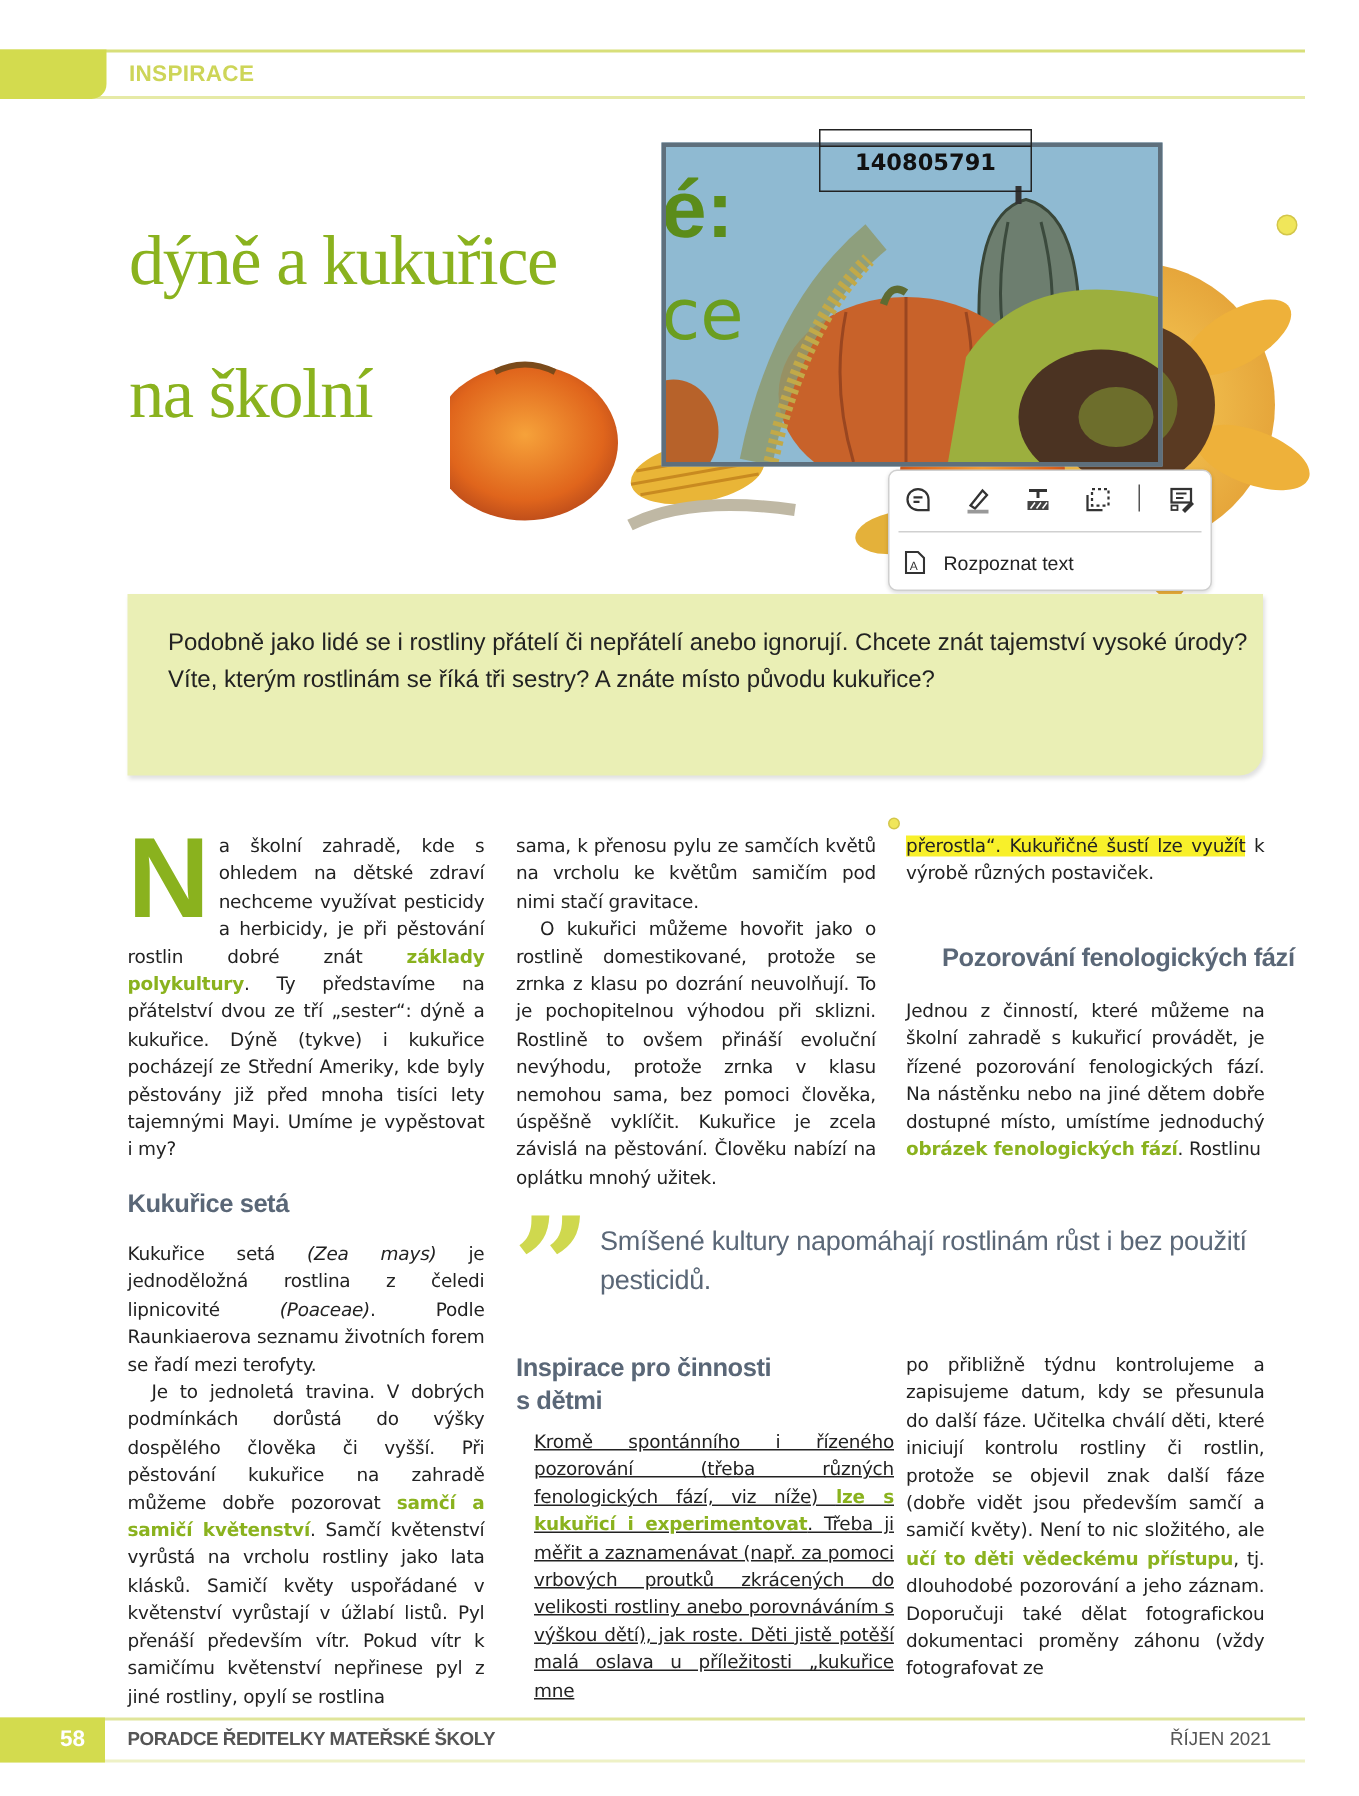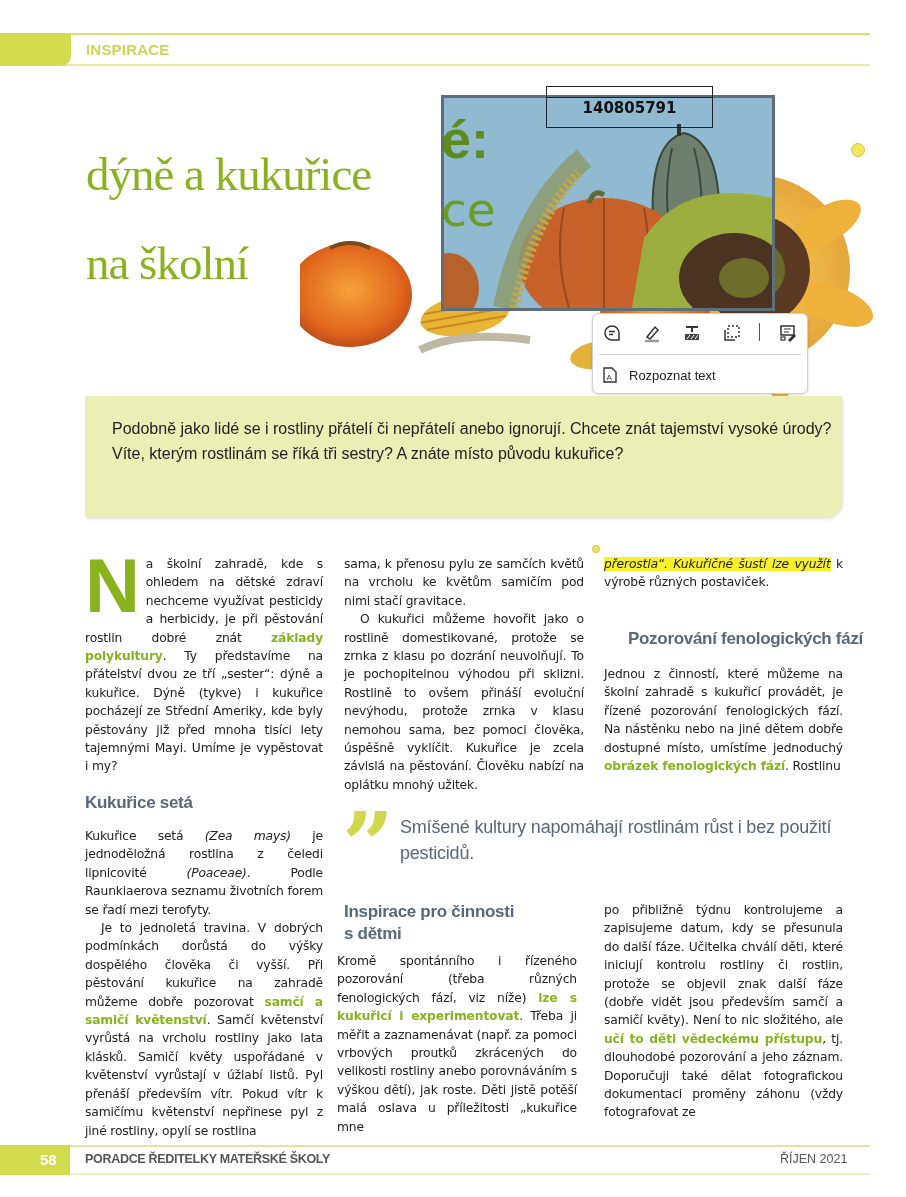--- a/index.html
+++ b/index.html
@@ -16,21 +16,21 @@
 
   
   .title { position: absolute; left: 86px; top: 112px; color: #8ab21e; line-height: 1; }
   .title .bold { font-weight: bold; font-size: 54px; letter-spacing: -1px; display: block; }
   .title .light { font-size: 47px; display: block; line-height: 53px; font-family: Liberation Serif, serif; font-weight: normal; letter-spacing: -1px; margin-top: 36px; }
 
   
   .illustration { position: absolute; left: 300px; top: 100px; width: 580px; height: 310px; }
   .selection-box { position: absolute; left: 441px; top: 95px; width: 334px; height: 216px;
     border: 3px solid #5e6f7c; background: #8fbad2; overflow: hidden; }
-  .id-label { position: absolute; left: 546px; top: 86px; width: 167px; height: 42px;
+  .id-label { position: absolute; left: 546px; top: 86px; width: 142px; height: 42px;
     border: 1.5px solid #222; background: transparent; font-weight: bold; font-size: 15px;
     text-align: center; padding-top: 12px; color: #111; font-family: "DejaVu Sans", sans-serif; }
   .id-label::before { content: ""; position: absolute; left: -1px; right: -1px; top: 10px; height: 1px; background: #222; }
 
   
   .toolbar { position: absolute; left: 592px; top: 313px; width: 216px; height: 81px;
     background: #fff; border: 1px solid #cfcfcf; border-radius: 6px; box-shadow: 0 1px 3px rgba(0,0,0,0.15); }
   .tb-btn { position: absolute; top: 8px; width: 22px; height: 22px; display: flex; align-items: center; justify-content: center; }
   .tb-sep { position: absolute; left: 166px; top: 9px; width: 1px; height: 18px; background: #555; }
   .toolbar-divider { position: absolute; left: 6px; right: 6px; top: 40px; height: 1px; background: #d0d0d0; }
@@ -42,21 +42,21 @@
   .lead-text { position: absolute; left: 27px; top: 20px; width: 720px; font-size: 16px; line-height: 25px; color: #222;
     font-family: "Liberation Sans", sans-serif; }
   .lead-author { position: absolute; left: 27px; top: 84px; font-weight: bold; font-size: 15px; color: #111; }
 
   
   .col { position: absolute; font-size: 12.3px; line-height: 18.4px; color: #222; text-align: justify;
     font-family: "DejaVu Sans", sans-serif; letter-spacing: -0.15px; }
   .col p { margin: 0; }
   .col p.indent { text-indent: 16px; }
   .hl { color: #8ab21e; font-weight: bold; }
-  .yellow { background: #f8f02a; font-style: italic; }
+  .yellow { background: #f8f02a; }
   .dropcap { float: left; font-size: 76px; line-height: 60px; font-weight: bold; color: #8ab21e;
     margin: 1px 6px 0 0; height: 64px; font-family: "Liberation Sans", sans-serif; }
   .heading { position: absolute; font-weight: bold; color: #5a6777; font-size: 17px; line-height: 22px; letter-spacing: -0.3px; }
 
   
   .quote-mark { position: absolute; left: 342px; top: 800px; font-size: 90px; line-height: 90px; color: #cfd84e; font-weight: bold; font-family: "DejaVu Serif", serif; }
   .quote-text { position: absolute; left: 400px; top: 814px; width: 450px; font-size: 18px; line-height: 26px; color: #5a6777; font-family: Liberation Sans, sans-serif; letter-spacing: -0.2px; }
 
   
   .footer-band { position: absolute; left: 0; top: 1145px; width: 870px; height: 30px;
@@ -219,21 +219,21 @@
 </div>
 
 <div class="quote-mark">”</div>
 <div class="quote-text">Smíšené kultury napomáhají rostlinám růst i bez použití pesticidů.</div>
 
 <div class="heading" style="left:344px;top:901px;">
   <span>Inspirace pro činnosti</span><br>
   <span>s dětmi</span>
 </div>
 
-<div class="col" style="left:337px;top:952px;width:240px;">
+<div class="col" style="left:356px;top:952px;width:240px;text-decoration:underline;">
   <p><span>Kromě spontánního i řízeného pozorování (třeba různých fenologických fází, viz níže) </span><span class="hl">lze s kukuřicí i experimentovat</span><span>. Třeba ji měřit a zaznamenávat (např. za pomoci vrbových proutků zkrácených do velikosti rostliny anebo porovnáváním s výškou dětí), jak roste. Děti jistě potěší malá oslava u příležitosti „kukuřice mne</span></p>
 </div>
 
 <div class="col" style="left:604px;top:555px;width:239px;">
   <p><span class="yellow">přerostla“. Kukuřičné šustí lze využít</span><span> k výrobě různých postaviček.</span></p>
 </div>
 
 <div class="heading" style="left:604px;top:628px;margin-left:24px;">Pozorování fenologických fází</div>
 
 <div class="col" style="left:604px;top:665px;width:239px;">

